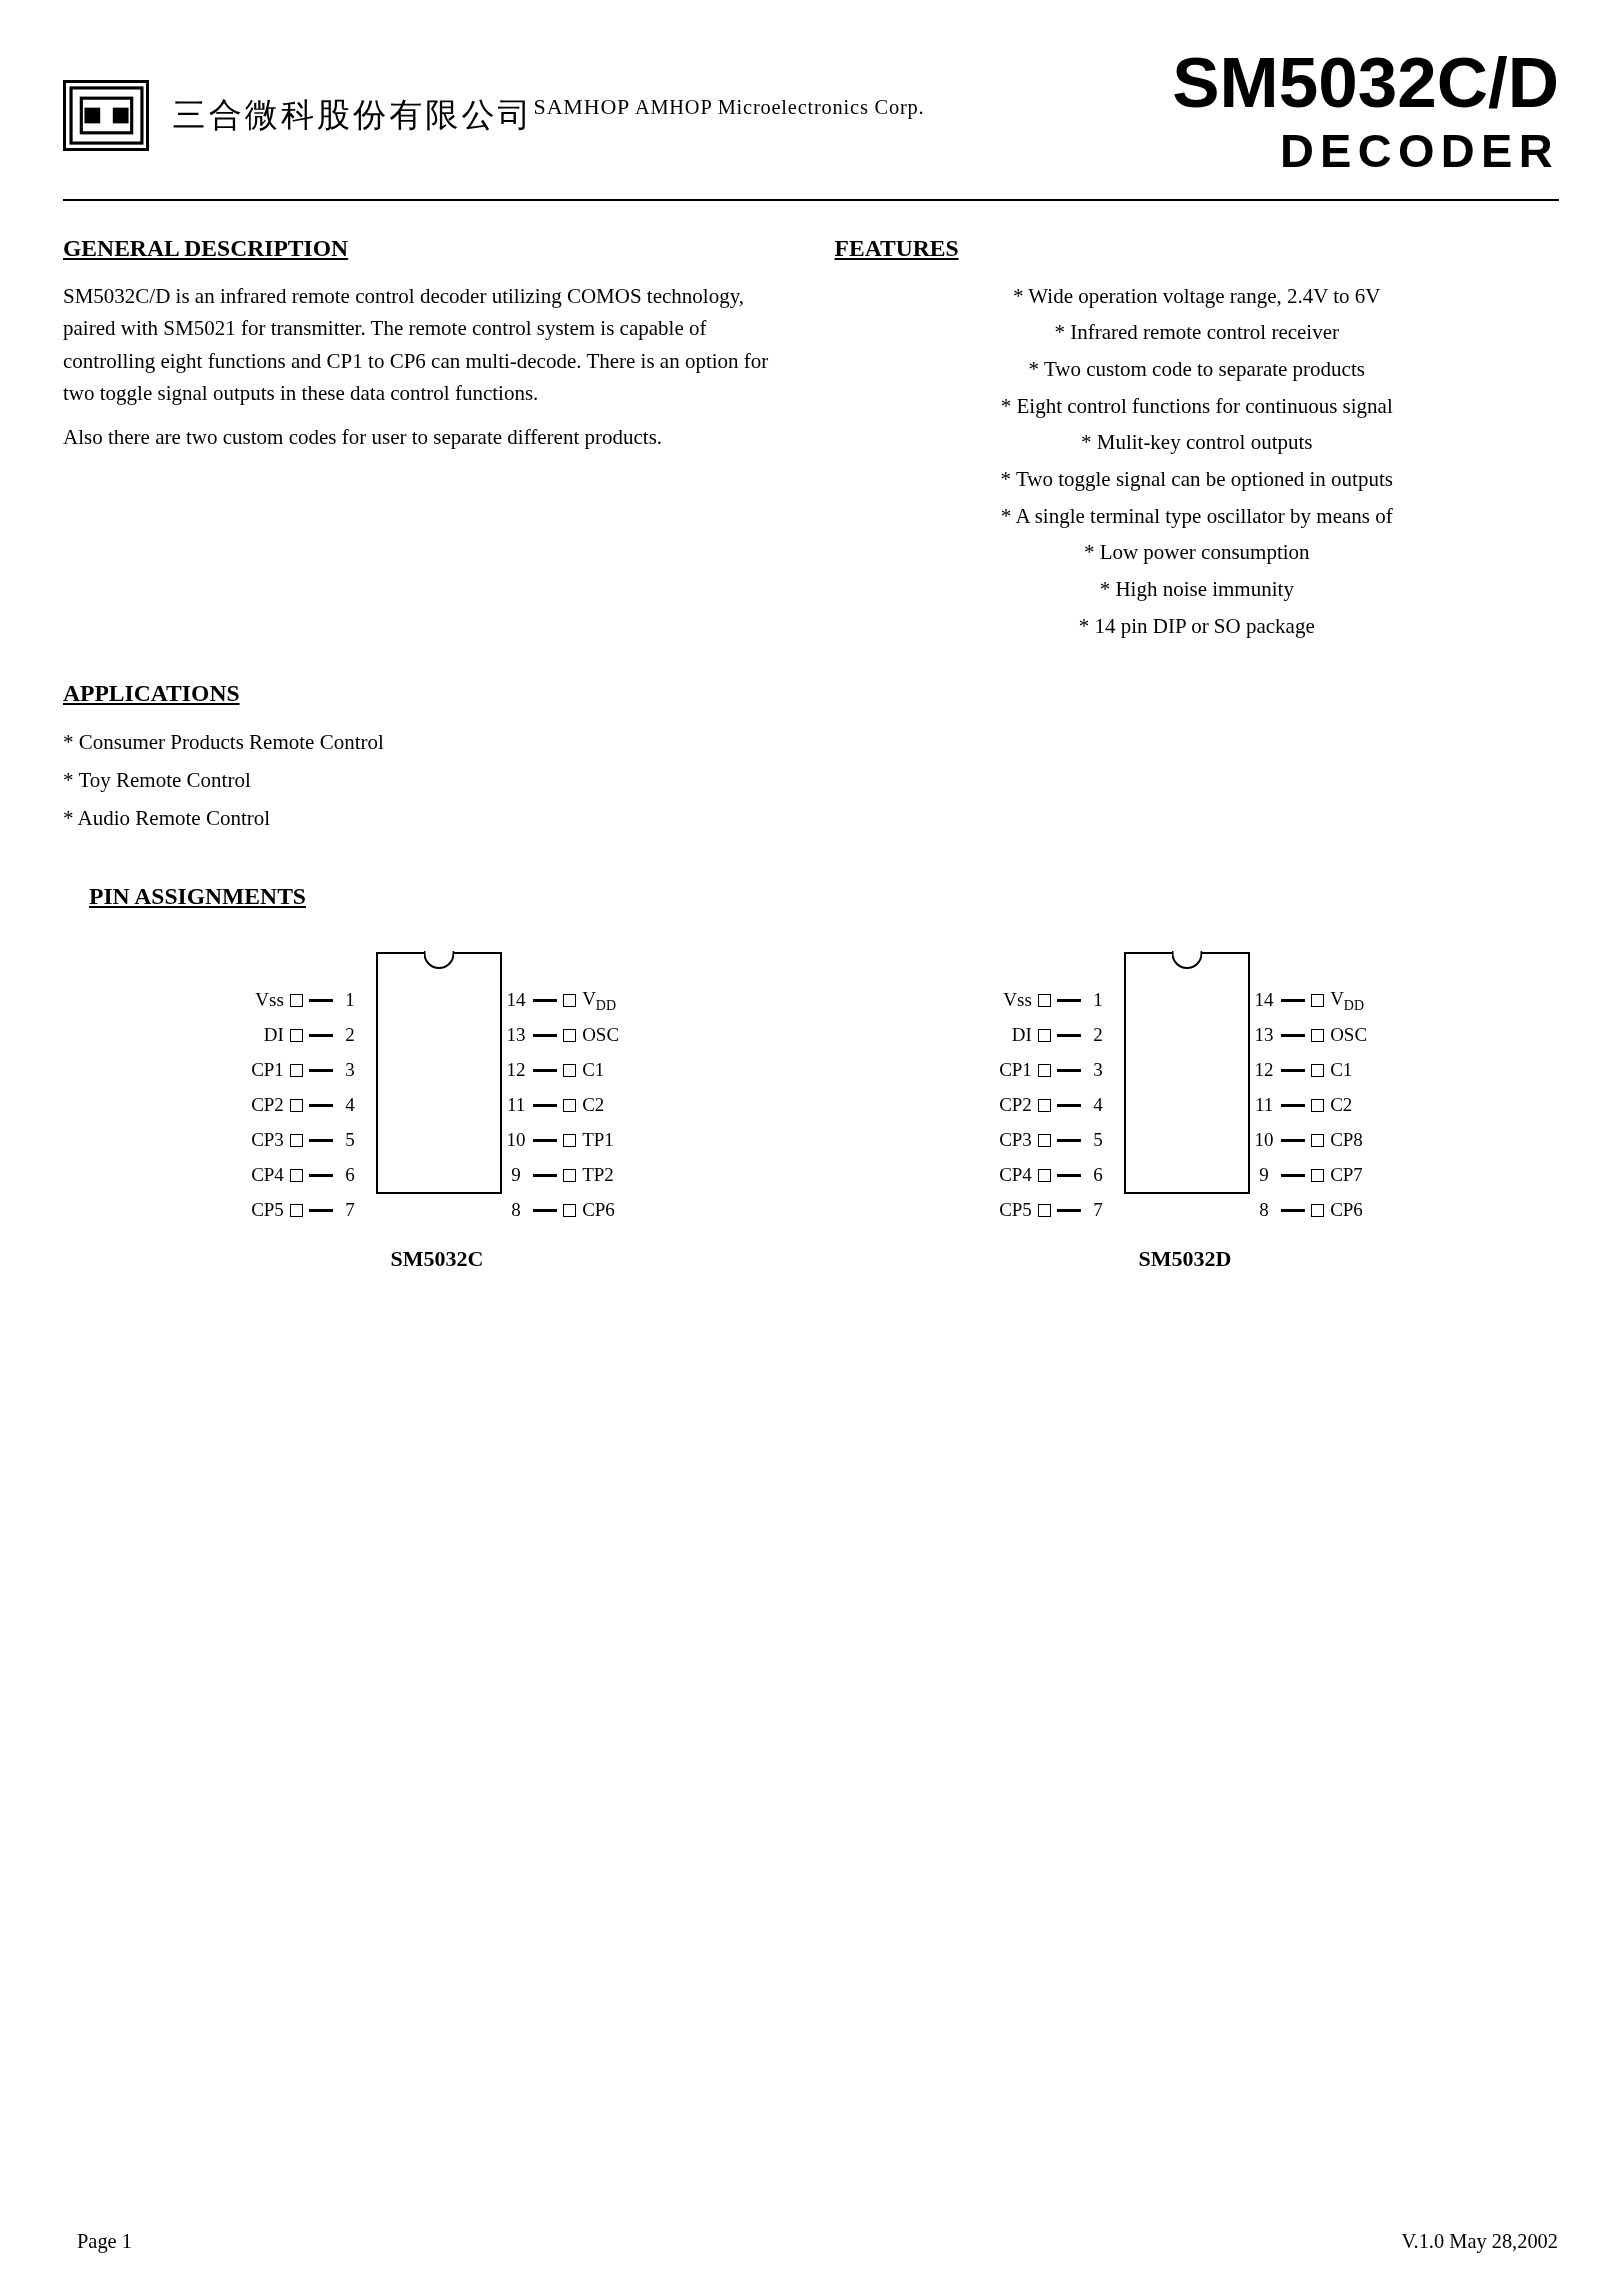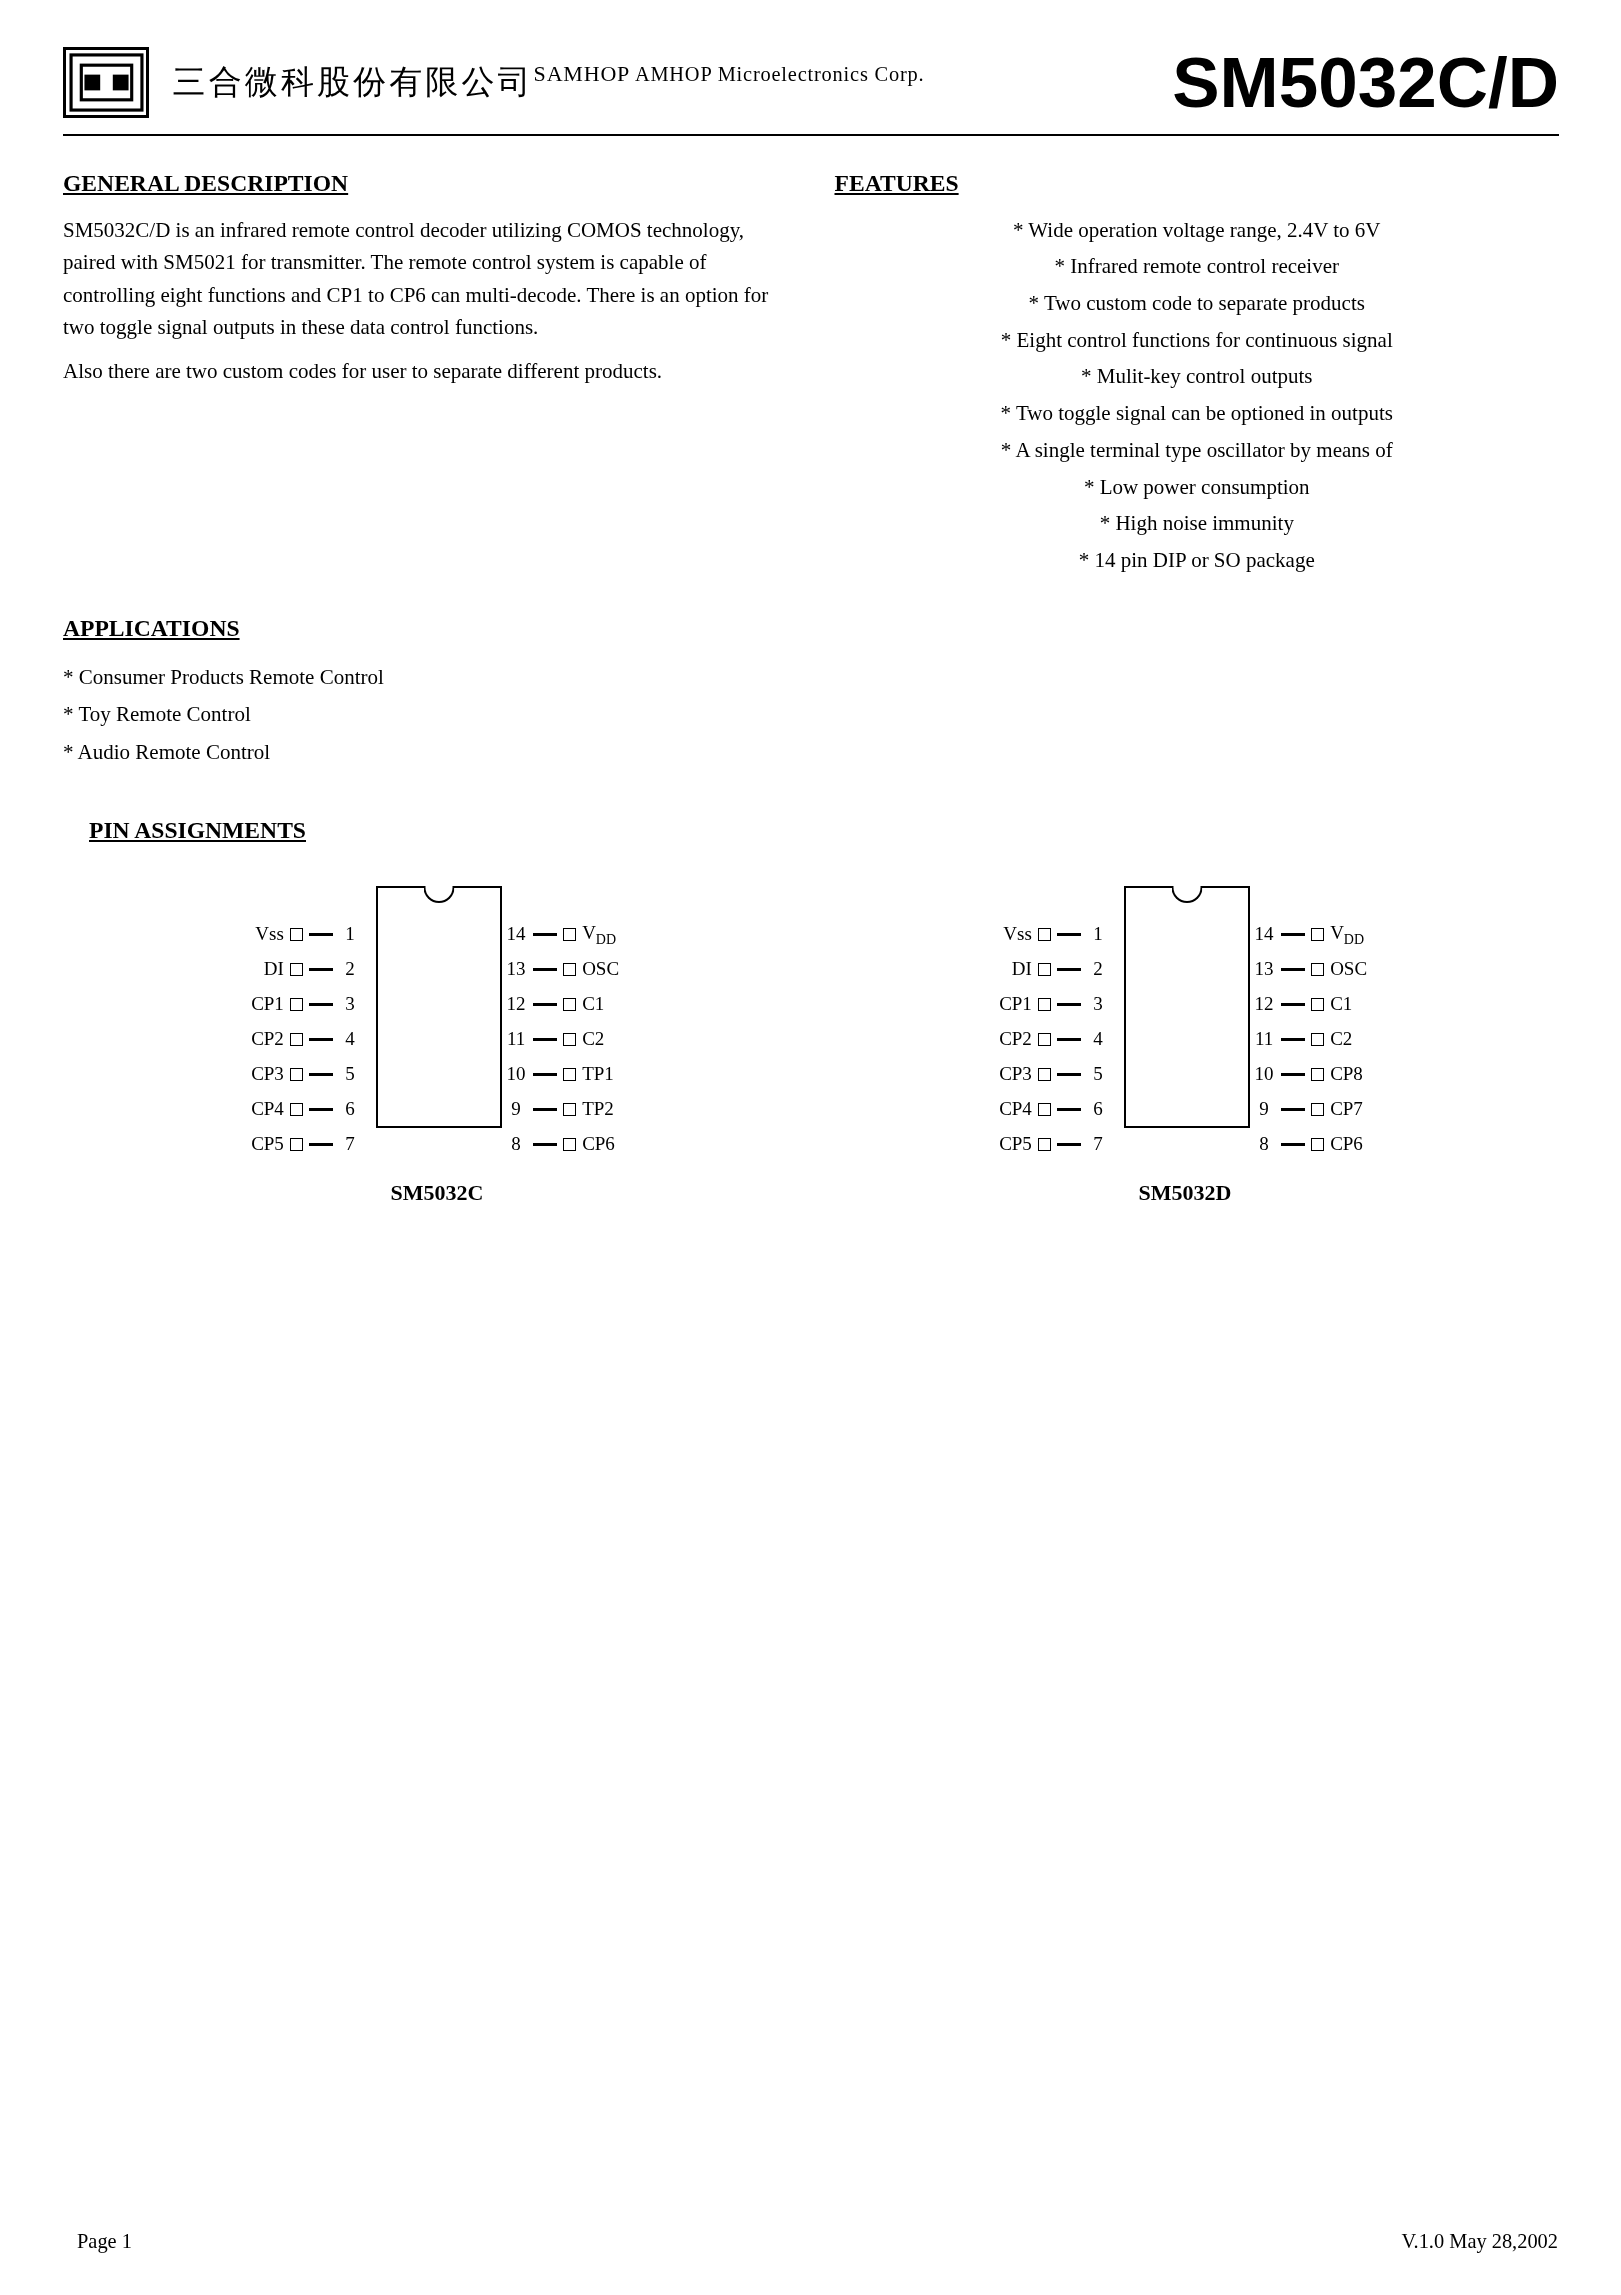--- a/index.html
+++ b/index.html
@@ -263,20 +263,21 @@
     <div class="company-text">
       <div class="chinese-name">三合微科股份有限公司</div>
       <div class="english-name">
         <span class="samhop">S<span style="font-variant:normal;font-size:inherit">AMHOP</span></span>
         <span>AMHOP Microelectronics Corp.</span>
       </div>
     </div>
   </div>
   <div class="header-right">
     <div class="chip-title">SM5032C/D</div>
+    <div class="chip-subtitle">DECODER</div>
   </div>
 </div>
 
 <hr class="divider">
 
 <div class="content-grid">
 
   <div>
     <div class="section-title">GENERAL DESCRIPTION</div>
     <div class="section-body">

